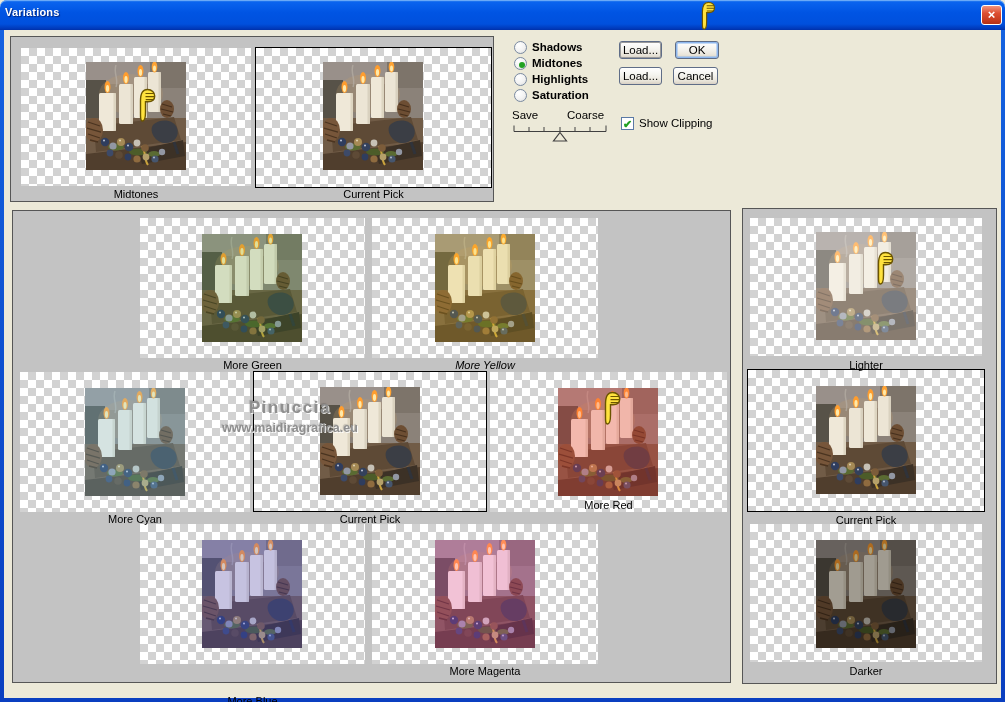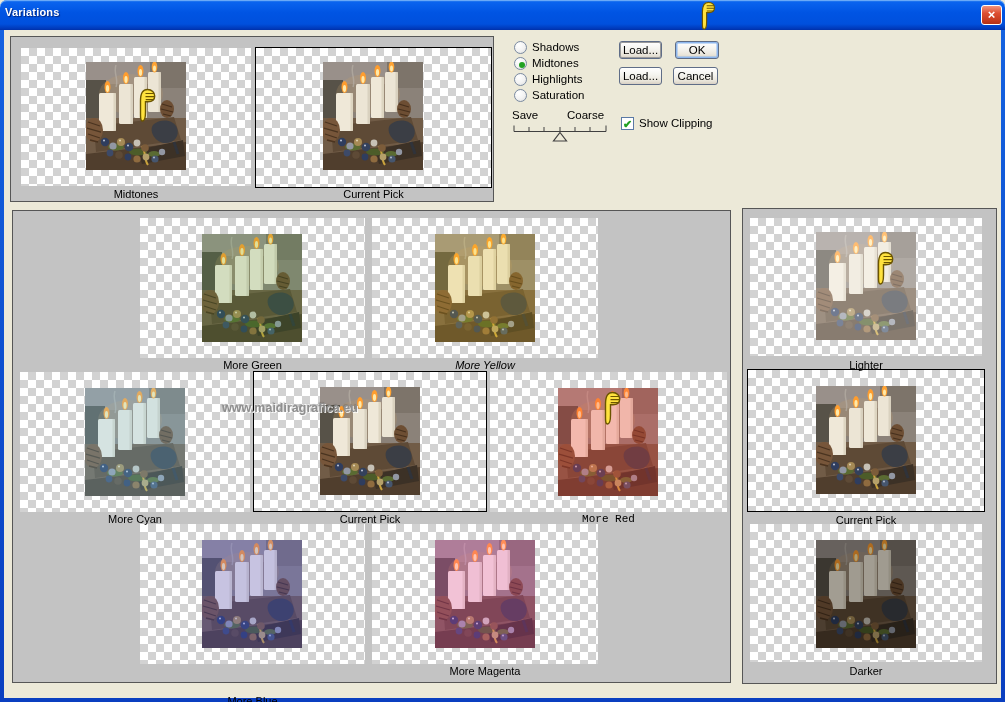--- a/index.html
+++ b/index.html
@@ -33,21 +33,21 @@
 
   .thumb { position:absolute; width:100px; height:108px; cursor:pointer; }
   .photo { position:absolute; inset:0; width:100%; height:100%; display:block; }
   .tint  { position:absolute; inset:0; pointer-events:none; }
 
   .lbl { position:absolute; height:14px; font-size:11px; color:#000; text-align:center; line-height:13px; }
 
   .cursor { position:absolute; width:21px; z-index:40; pointer-events:none; }
 
   
-  .radio-row { position:absolute; height:14px; }
+  .radio-row { position:absolute; height:14px;font-weight:bold; }
   .radio-circle { position:absolute; left:0; top:0; width:13px; height:13px; border-radius:50%;
     border:1px solid #7a8aa0; background:radial-gradient(circle at 35% 30%,#ffffff 0%,#f2f2f2 55%,#d9d9d9 100%); }
   .radio-dot { position:absolute; left:3.5px; top:3.5px; width:6px; height:6px; border-radius:50%; background:#21A121; display:none; }
   .radio-row.selected .radio-dot { display:block; }
   .ctl-label { position:absolute; left:18px; top:0px; font-size:11.5px; color:#000; white-space:nowrap; }
 
   .xpbtn { position:absolute; border:1px solid #5f6d87; border-radius:3px;
     background:linear-gradient(180deg,#ffffff 0%,#f4f3ee 45%,#e9e5da 80%,#d8d0c4 100%);
     font-family:"Liberation Sans",sans-serif; font-size:11.5px; color:#000; text-align:center; line-height:16px; cursor:pointer; }
   .xpbtn.default { box-shadow:inset 0 0 0 1.5px #8db7ee; }
@@ -209,25 +209,26 @@
   <svg class="photo" viewBox="0 0 100 108">
       <use href="#scene"></use>
     </svg>
   <div class="tint" style="background: rgba(255, 60, 210, 0.22);"></div>
 </div>
 
 <div class="lbl" style="left:140px;top:359px;width:225px;">More Green</div>
 <div class="lbl" style="left:372px;top:359px;width:226px;font-style:italic;">More Yellow</div>
 <div class="lbl" style="left:20px;top:513px;width:230px;">More Cyan</div>
 <div class="lbl" style="left:253px;top:513px;width:234px;">Current Pick</div>
-<div class="lbl" style="left:490px;top:513px;width:237px;font-family:Liberation Mono, monospace;">More Red</div>
+<div class="lbl" style="left:490px;top:499px;width:237px;">More Red</div>
 <div class="lbl" style="left:140px;top:695px;width:225px;">More Blue</div>
 <div class="lbl" style="left:372px;top:665px;width:226px;">More Magenta</div>
 
 <div class="watermark">
+  <div class="wm1">Pinuccia</div>
   <div class="wm2">www.maidiragrafica.eu</div>
 </div>
 
 <div class="panel" style="left:742px;top:208px;width:255px;height:476px;"></div>
 <div class="checker" style="left:750px;top:218px;width:232px;height:138px;"></div>
 <div class="checker pickbox" style="left:747px;top:369px;width:238px;height:143px;"></div>
 <div class="checker" style="left:750px;top:524px;width:232px;height:138px;"></div>
 
 <div class="thumb" style="left:816px;top:232px;">
   <svg class="photo" viewBox="0 0 100 108">

